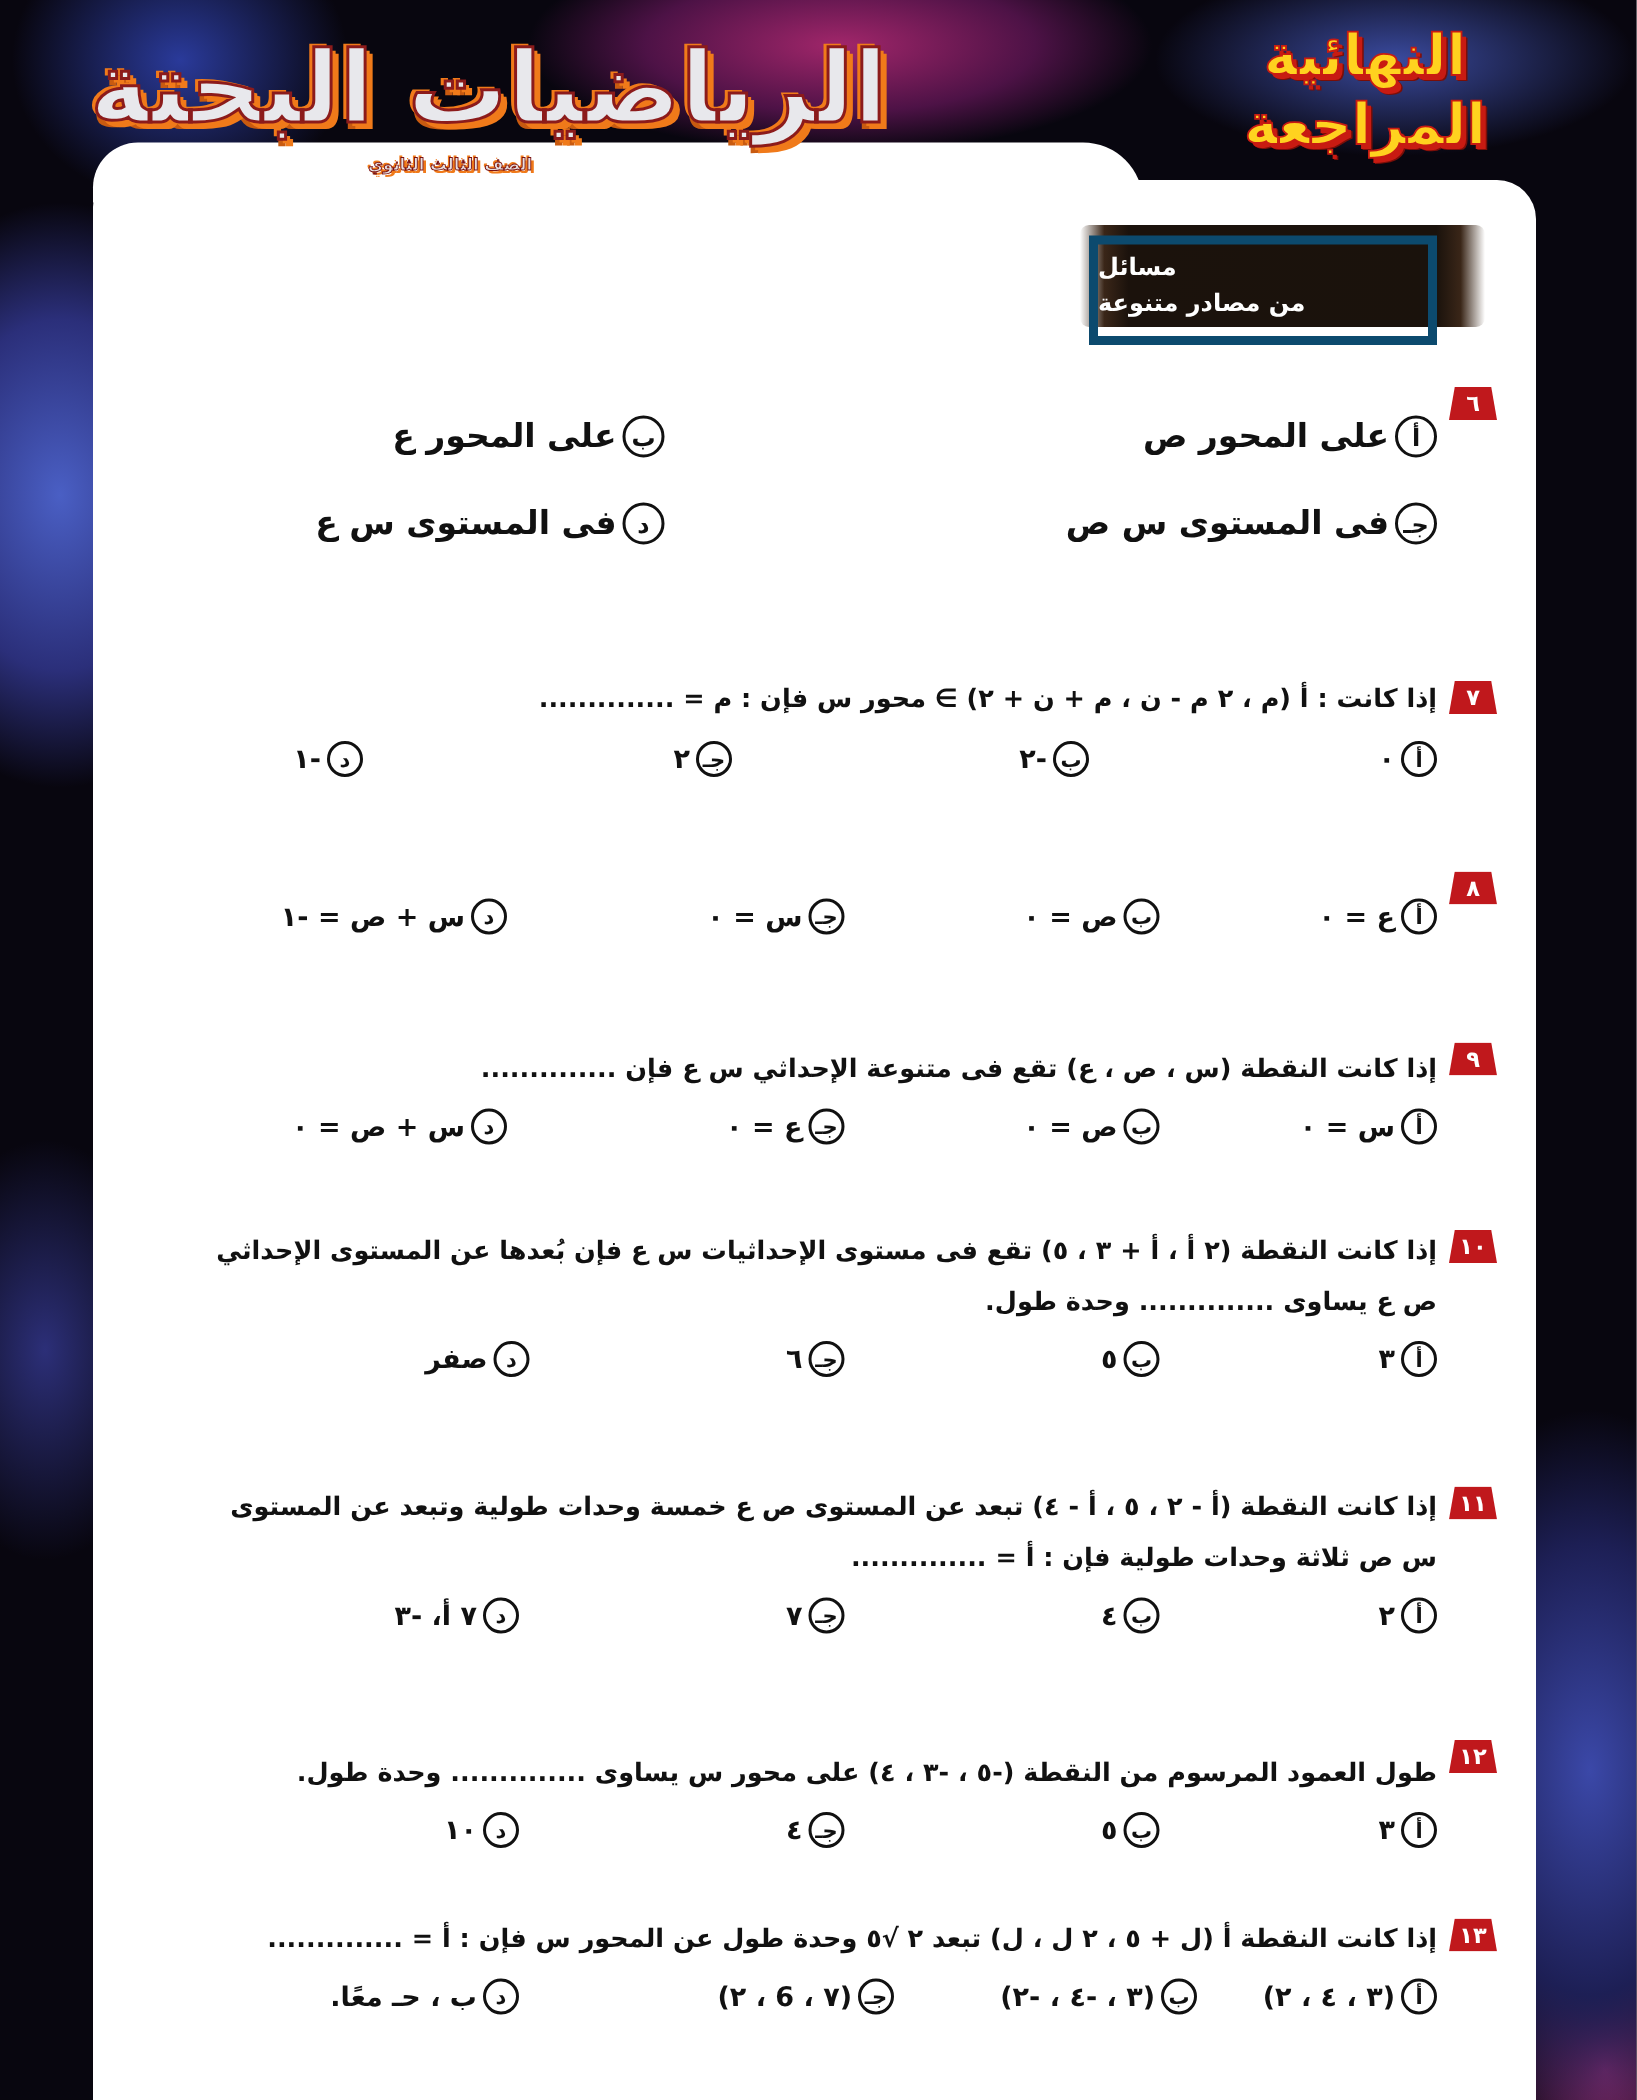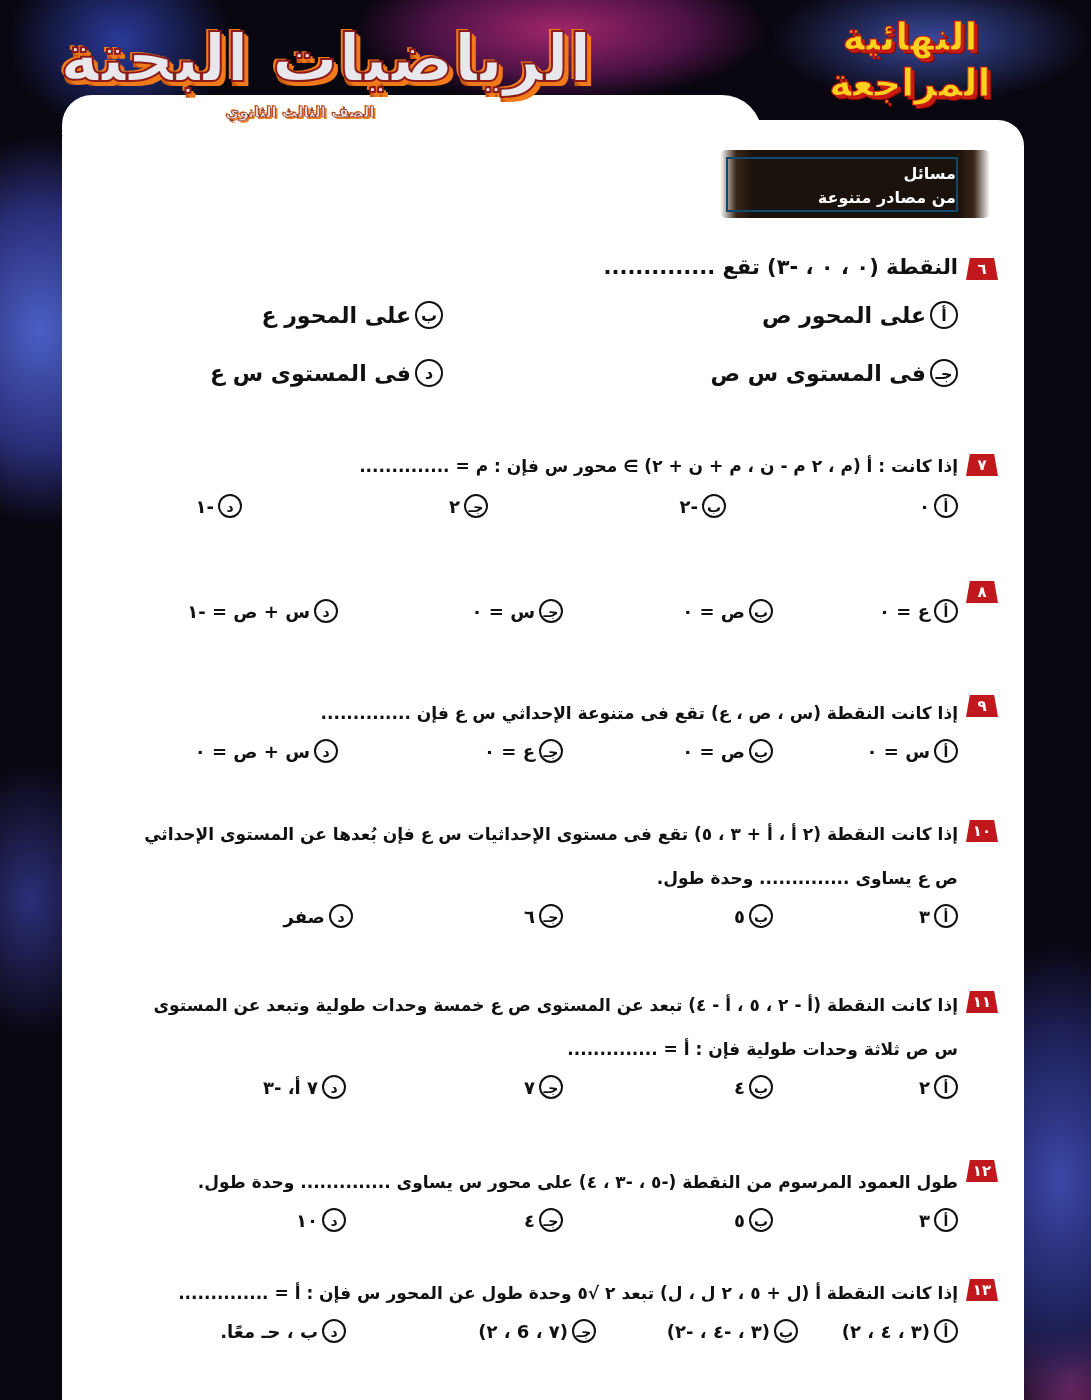--- a/index.html
+++ b/index.html
@@ -37,59 +37,59 @@
     direction:rtl; text-align:left;
     font-family:"DejaVu Sans", sans-serif; font-weight:bold; font-size:66px; line-height:90px;
     color:#e8e8ec;
     -webkit-text-stroke:2px #8c1b1b;
     text-shadow: 3px 3px 0 #f07a1a, 5px 5px 0 #f07a1a, -3px -2px 0 #f07a1a, 0 5px 0 #c85a10;
     letter-spacing:2px;
   }
   .title-sub {
     position:absolute; left:200px; top:103px; width:200px;
     direction:rtl; text-align:center;
-    font-weight:bold; font-size:15px; color:#e6e0e0;
+    font-weight:bold; font-size:11px; color:#e6e0e0;
     -webkit-text-stroke:0.6px #7a1010;
     text-shadow: 2px 2px 0 #f07a1a, -1px -1px 0 #f07a1a;
   }
   .review-title {
     position:absolute; left:790px; top:14px; width:240px;
     direction:rtl; text-align:center;
     font-weight:bold; font-size:38px; line-height:46px;
     color:#ffd21f;
     -webkit-text-stroke:1.2px #c81b12;
     text-shadow: 3px 3px 0 #c81b12, 4px 4px 0 #7a0e08;
   }
   .brush {
     position:absolute; left:720px; top:150px; width:270px; height:68px;
     background:linear-gradient(90deg, transparent 0, #3a2618 6%, #1b120c 12%, #1a120c 88%, #3a2618 94%, transparent 100%);
     border-radius:6px;
   }
   .brush-frame {
-    position:absolute; left:726px; top:157px; width:232px; height:55px;
-    border:2px solid #0c4a6e;
-    direction:rtl; text-align:right; color:#fff; font-weight:bold;
+    position:absolute; left:726px; top:157px; width:232px; height:73px;
+    border:6px solid #0c4a6e;
+    direction:rtl; text-align:left; color:#fff; font-weight:bold;
     font-size:16px; line-height:24px; padding-top:3px; box-sizing:border-box;
   }
 
   
   .q {
     position:absolute; right:133px; direction:rtl;
     font-family:"DejaVu Sans", sans-serif; color:#111; font-size:17px;
   }
   .badge {
     position:absolute; right:-40px;
     width:32px; height:22px;
     background:#c0181c;
     clip-path:polygon(12% 0, 88% 0, 100% 100%, 0 100%);
     color:#fff; font-weight:bold; font-size:15px; text-align:center; line-height:23px;
   }
   .stem { font-weight:bold; font-size:17px; white-space:nowrap; }
   .stem.big { font-size:21px; font-weight:bold; }
-  .stem2 { font-weight:bold; font-size:17px; margin-top:24px; white-space:nowrap; }
+  .stem2 { font-weight:bold; font-size:17px; margin-top:14px; white-space:nowrap; }
   .opts { position:relative; height:34px; margin-top:18px; }
   .opt {
     position:absolute; top:0; display:flex; align-items:center; gap:4px;
     font-size:18px; font-weight:bold; white-space:nowrap; direction:rtl;
   }
   .opt.big { font-size:22px; }
   .circ {
     display:inline-block; width:24px; height:24px; border:2px solid #111; border-radius:50%;
     text-align:center; line-height:23px; font-size:14px; font-weight:bold; box-sizing:border-box;
   }
@@ -109,21 +109,20 @@
   <div>المراجعة</div>
 </div>
 <div class="brush"></div>
 <div class="brush-frame">
   <div>مسائل</div>
   <div>من مصادر متنوعة</div>
 </div>
 
 <div class="q" style="top:255px; width:790px;">
   <div class="badge" style="top:3px;">٦</div>
-  <div class="stem big">النقطة (٠ ، ٠ ، -٣) تقع ..............</div>
   <div class="opts" style="margin-top:22px; height:44px;">
     <div class="opt big" style="right:0;">
       <span class="circ">أ</span>
       <span>على المحور ص</span>
     </div>
     <div class="opt big" style="right:515px;">
       <span class="circ">ب</span>
       <span>على المحور ع</span>
     </div>
   </div>

